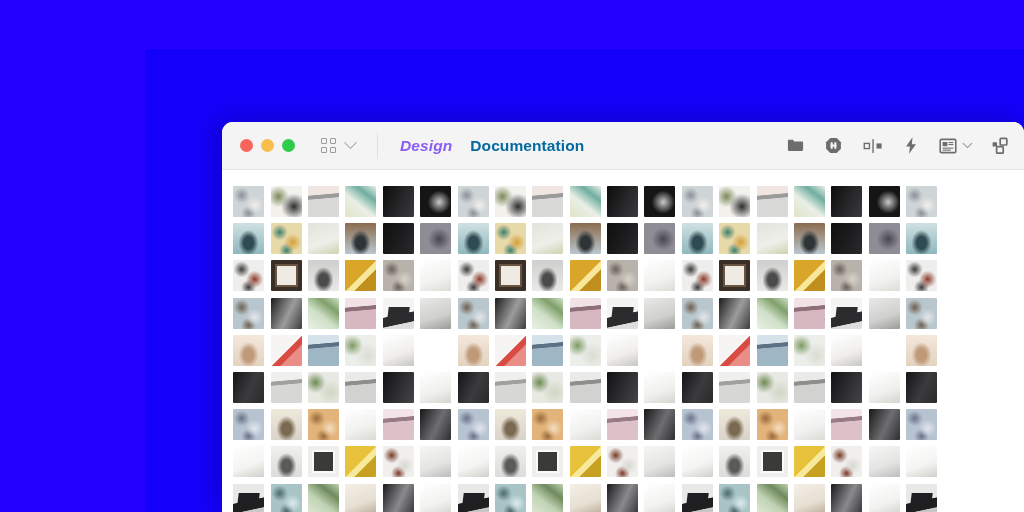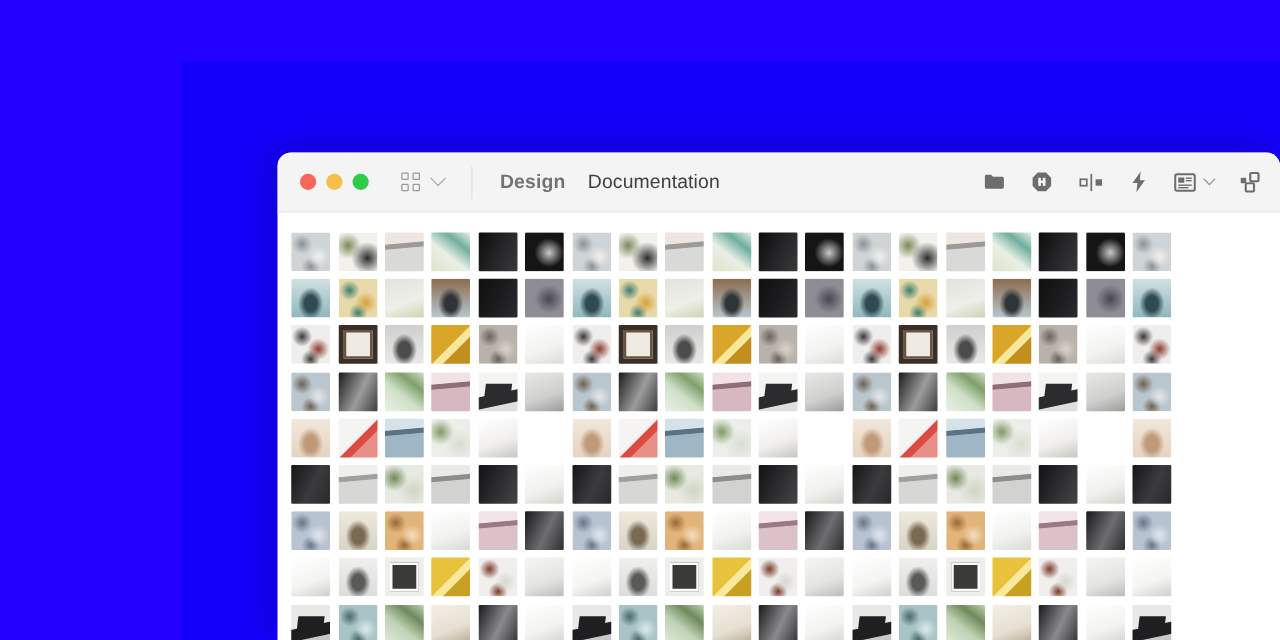--- a/index.html
+++ b/index.html
@@ -49,22 +49,22 @@
     margin-left: 26px;
   }
   .grid-glyph { display: grid; grid-template-columns: 6px 6px; grid-template-rows: 6px 6px; gap: 3px; }
   .grid-glyph i { display:block; width:6px; height:6px; border:1.4px solid #9a9a9a; border-radius:1px; }
   .chev { width: 9px; height: 9px; border-right: 1.6px solid #a8a8a8; border-bottom: 1.6px solid #a8a8a8; transform: rotate(45deg) translate(-2px,-2px); }
 
   .divider { width:1px; height:26px; background:#e0e0e0; margin-left: 22px; }
 
   .tabs { display:flex; align-items:center; gap:18px; margin-left: 22px; }
   .tab { font-size: 15.5px; letter-spacing: 0.1px; }
-  .tab.active { color:#737373; font-weight: 700; }
-  .tab.inactive { color:#404040; font-weight: 400; }
+  .tab.active { color:#8b5cf6; font-weight: 700; font-style: italic; }
+  .tab.inactive { color:#0369a1; font-weight: 700; }
 
   .tools { margin-left:auto; display:flex; align-items:center; gap:19px; margin-right: 14px; }
   .tool { display:flex; align-items:center; justify-content:center; color:#6d6d6d; }
   .tool svg { display:block; }
   .tool-combo { display:flex; align-items:center; gap:6px; }
   .chev-sm { width:7px; height:7px; border-right:1.5px solid #9a9a9a; border-bottom:1.5px solid #9a9a9a; transform: rotate(45deg) translate(-1.5px,-1.5px); }
 
   
   .gallery {
     position: relative;

